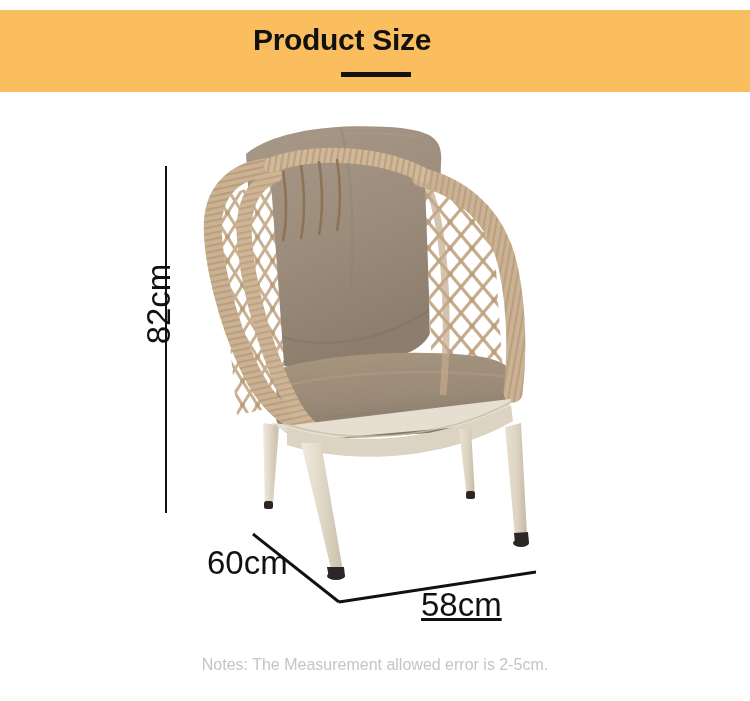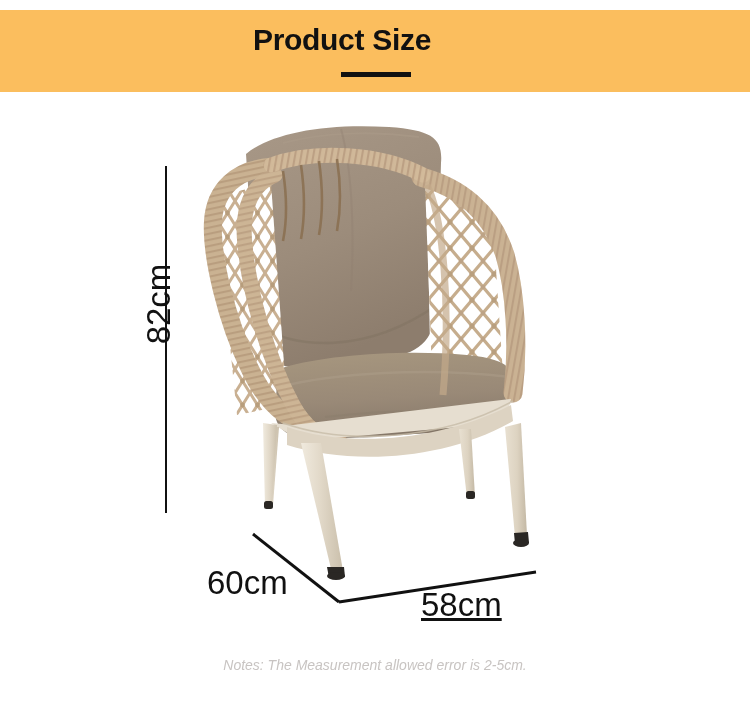--- a/index.html
+++ b/index.html
@@ -71,21 +71,21 @@
     font-size: 33px;
     color: #111111;
     line-height: 38px;
     transform: rotate(-90deg);
     transform-origin: center center;
     white-space: nowrap;
   }
   #depth-dim-label {
     position: absolute;
     left: 207px;
-    top: 564px;
+    top: 544px;
     font-size: 33px;
     color: #111111;
     line-height: 38px;
     white-space: nowrap;
   }
   #width-dim-label {
     position: absolute;
     left: 421px;
     top: 586px;
     font-size: 33px;
@@ -103,24 +103,23 @@
     pointer-events: none;
   }
 
   
   #notes-text {
     position: absolute;
     left: 0;
     top: 657px;
     width: 750px;
     text-align: center;
-    font-size: 14px;
+    font-size: 16px;
     color: #c8c4c2;
     line-height: 16px;
-    font-style: italic;
   }
 
   
   #chair-figure {
     position: absolute;
     left: 175px;
     top: 105px;
     width: 380px;
     height: 490px;
   }

